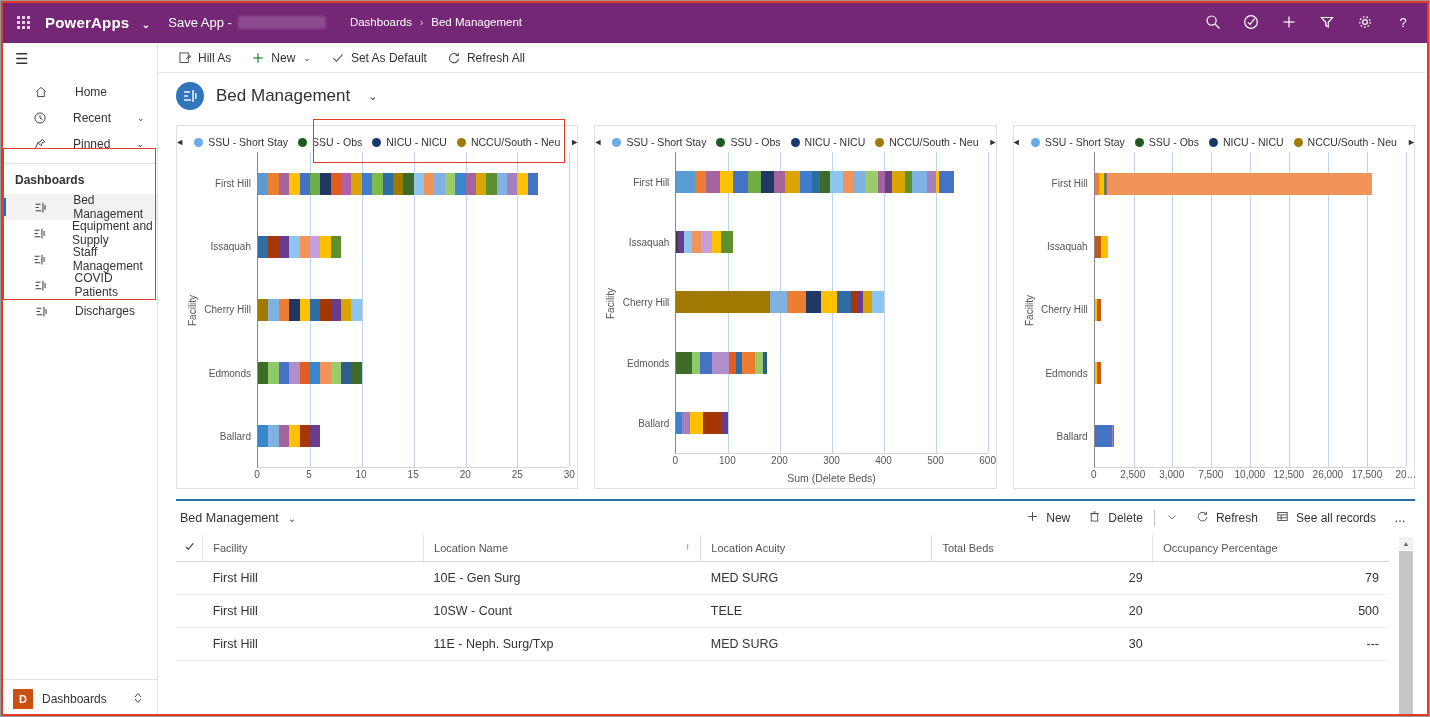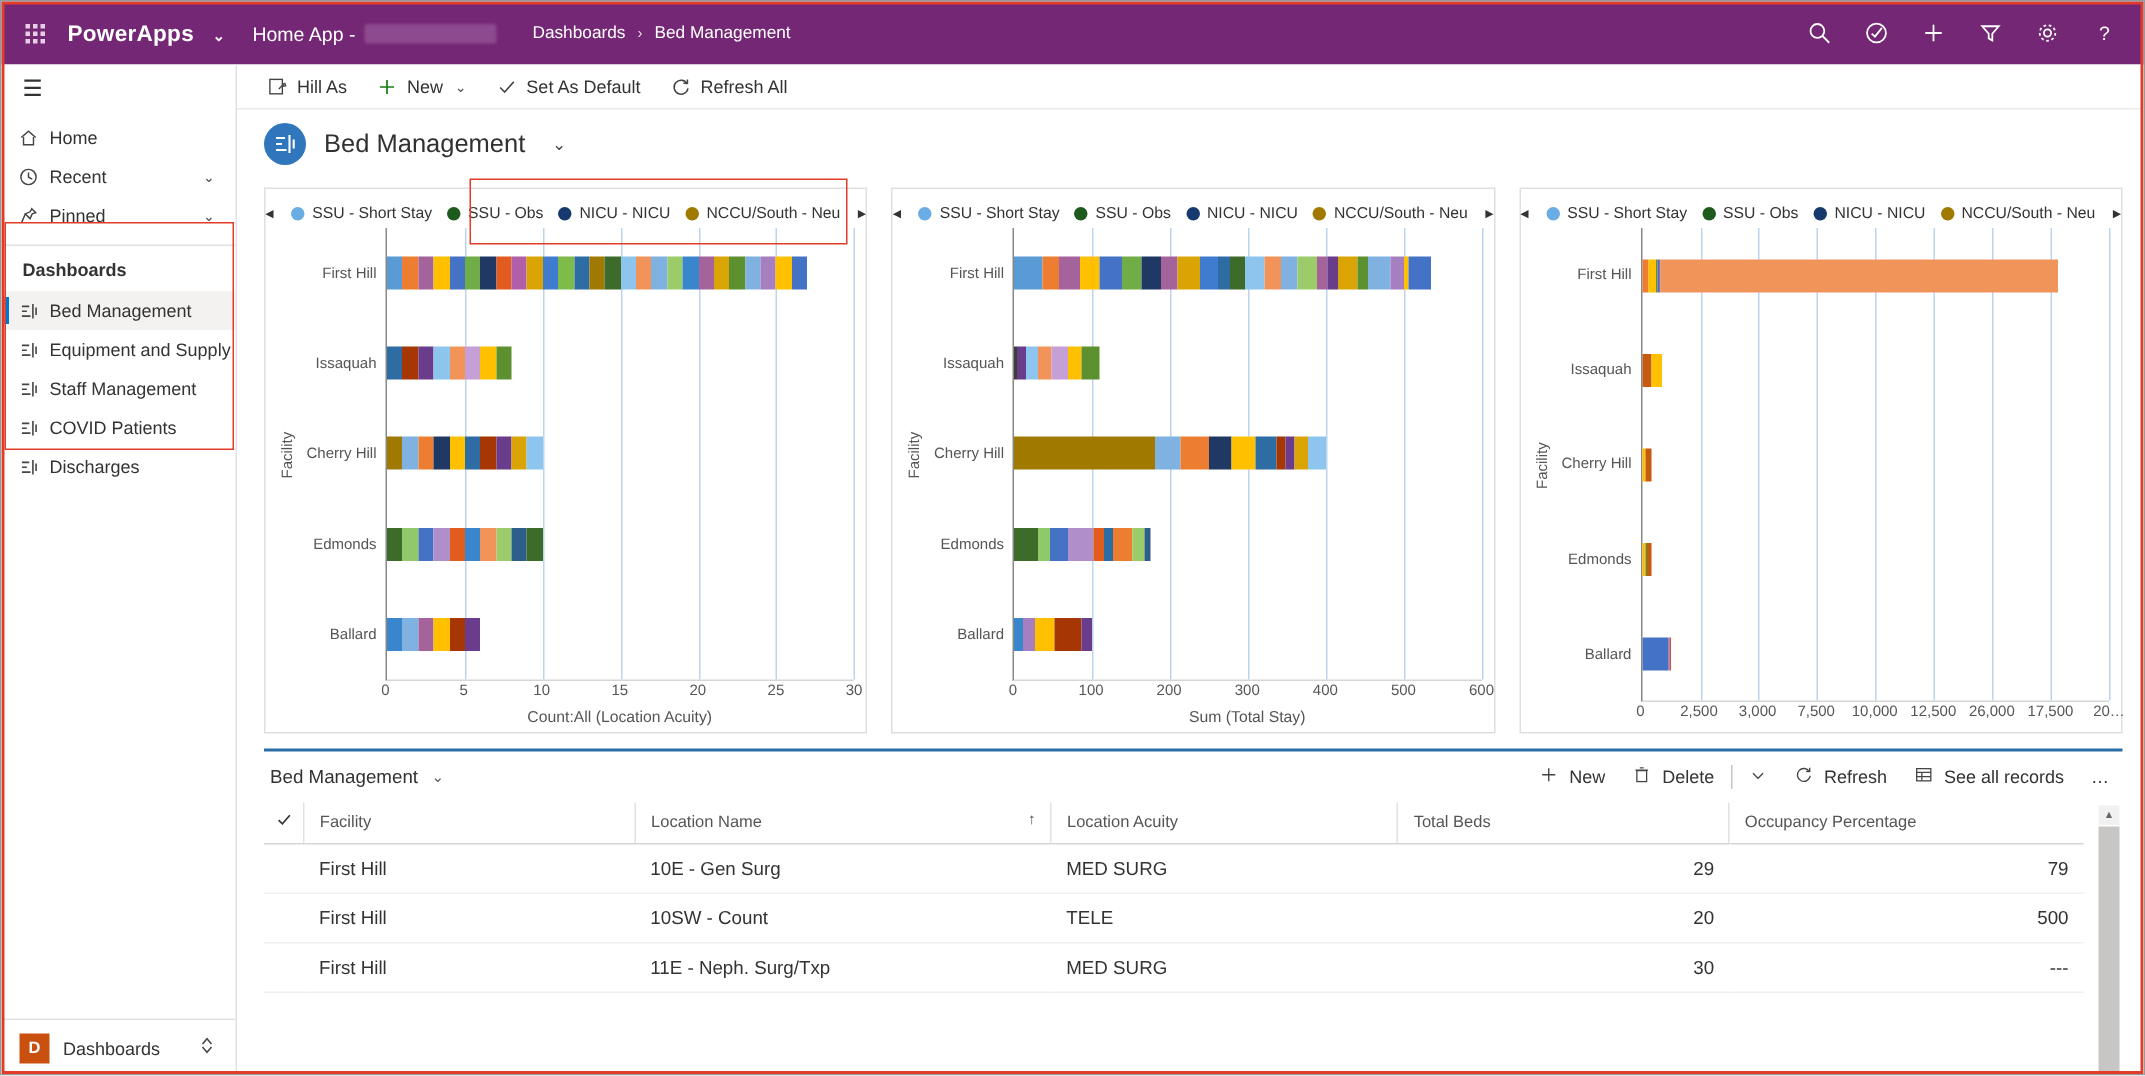--- a/index.html
+++ b/index.html
@@ -28,21 +28,21 @@
   .ticon{width:36px;height:42px;display:flex;align-items:center;justify-content:center;cursor:pointer;}
   .ticon svg{display:block;}
 
   
   .body{display:flex;height:674px;}
 
   
   .sidebar{width:157px;min-width:157px;background:#fff;border-right:1px solid #e1e1e1;position:relative;display:flex;flex-direction:column;}
   .hamburger{height:32px;display:flex;align-items:center;padding-left:14px;cursor:pointer;color:#333;font-size:15px;}
   .navsec{padding-top:4px;}
-  .navitem{height:26px;display:flex;align-items:center;padding-left:10px;gap:6px;font-size:12px;color:#333;cursor:pointer;position:relative;}
+  .navitem{height:26px;display:flex;align-items:center;padding-left:32px;gap:26px;font-size:12px;color:#333;cursor:pointer;position:relative;}
   .navitem .ni{width:16px;display:flex;align-items:center;justify-content:center;color:#444;}
   .navitem .nx{margin-left:auto;margin-right:14px;font-size:9px;color:#444;}
   .divider{height:1px;background:#e1e1e1;margin:6px 0 0 0;}
   .dashhead{font-size:12px;font-weight:bold;color:#333;padding:9px 0 7px 14px;}
   .dashlist .navitem{height:26px;}
   .dashlist .navitem.active{background:#f3f2f1;}
   .dashlist .navitem.active:before{content:"";position:absolute;left:2px;top:4px;bottom:4px;width:3px;background:#0078d4;}
   .redbox{position:absolute;border:1.5px solid #e23c28;pointer-events:none;}
   .sb-red{left:2px;top:105px;width:153px;height:152px;}
   .bottombar{margin-top:auto;border-top:1px solid #e1e1e1;height:38px;display:flex;align-items:center;padding-left:12px;gap:9px;cursor:pointer;}
@@ -130,21 +130,21 @@
           <i></i>
           <i></i>
           <i></i>
         </div>
     </div>
     <div class="brand">
       <span>PowerApps</span>
       <span class="chev">⌄</span>
     </div>
     <div class="appname">
-      <span>Home App -</span>
+      <span>Save App -</span>
       <span class="redact"></span>
     </div>
     <div class="crumbs">
       <a href="#">Dashboards</a>
       <span class="sep">›</span>
       <span>Bed Management</span>
     </div>
     <div class="topright">
       <div class="ticon">
         <svg width="16" height="16" viewBox="0 0 16 16">
@@ -474,21 +474,20 @@
           </div>
           <div class="xaxis">
               <span class="xtick" style="left: 0%;">0</span>
               <span class="xtick" style="left: 16.6667%;">5</span>
               <span class="xtick" style="left: 33.3333%;">10</span>
               <span class="xtick" style="left: 50%;">15</span>
               <span class="xtick" style="left: 66.6667%;">20</span>
               <span class="xtick" style="left: 83.3333%;">25</span>
               <span class="xtick" style="left: 100%;">30</span>
             </div>
-          <div class="xlabel">Count:All (Location Acuity)</div>
         </div>
 
         <div class="card">
           <div class="legend">
             <span class="arrow">◄</span>
             <span class="lg">
                 <i class="dot" style="background:#6aace4"></i>
                 <span>SSU - Short Stay</span>
               </span>
             <span class="lg">
@@ -592,21 +591,21 @@
           </div>
           <div class="xaxis">
               <span class="xtick" style="left: 0%;">0</span>
               <span class="xtick" style="left: 16.6667%;">100</span>
               <span class="xtick" style="left: 33.3333%;">200</span>
               <span class="xtick" style="left: 50%;">300</span>
               <span class="xtick" style="left: 66.6667%;">400</span>
               <span class="xtick" style="left: 83.3333%;">500</span>
               <span class="xtick" style="left: 100%;">600</span>
             </div>
-          <div class="xlabel">Sum (Total Stay)</div>
+          <div class="xlabel">Sum (Delete Beds)</div>
         </div>
 
         <div class="card">
           <div class="legend">
             <span class="arrow">◄</span>
             <span class="lg">
                 <i class="dot" style="background:#6aace4"></i>
                 <span>SSU - Short Stay</span>
               </span>
             <span class="lg">

